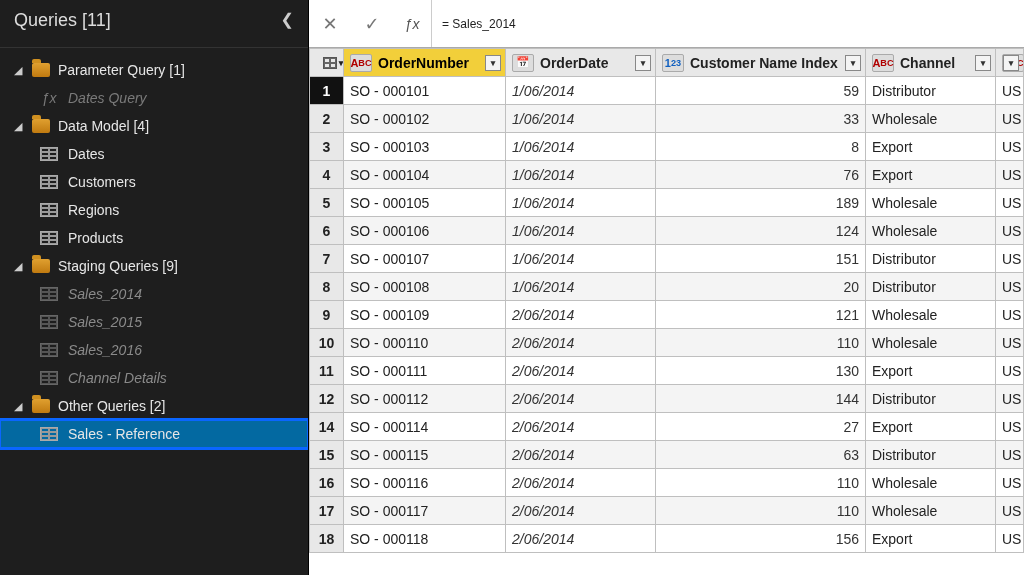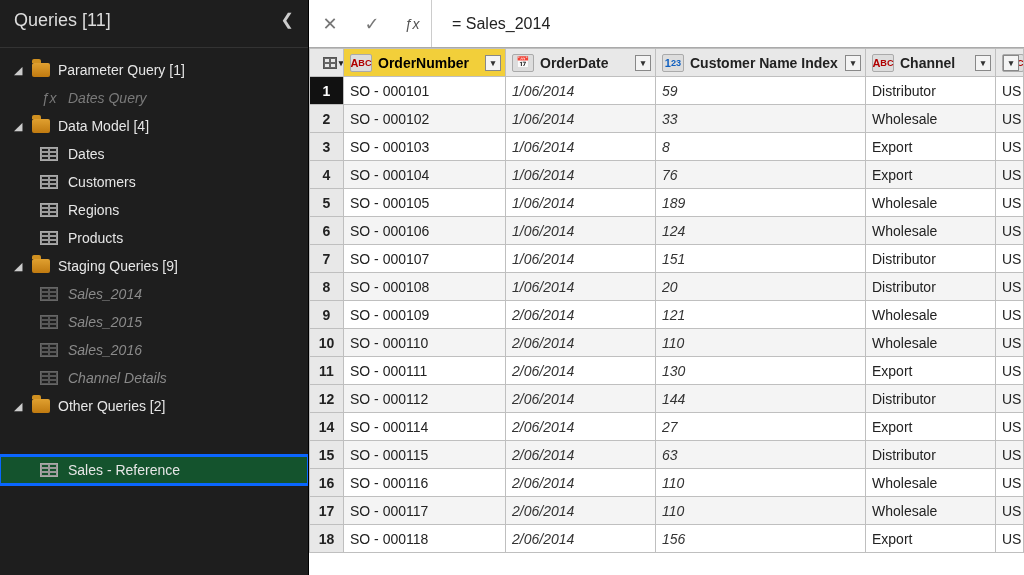--- a/index.html
+++ b/index.html
@@ -81,24 +81,23 @@
     width: 18px; height: 14px;
     border: 1px solid #aaa;
     display: grid;
     grid-template-columns: 1fr 1fr;
     grid-template-rows: 1fr 1fr 1fr;
   }
   .table-icon.dim-icon { border-color:#666; }
   .table-icon > div { border: 0.5px solid #999; }
   .table-icon.dim-icon > div { border-color:#555; }
   .tree-item.selected {
-    background: #14532d;
+    background: #0369a1;
     outline: 3px solid #0a66ff;
     outline-offset: -1px;
-    margin-top: 36px;
   }
   .tree-item.strike { text-decoration: line-through dashed; text-decoration-color:#666; }
   .chevron-left { font-size: 16px; color:#ccc; cursor:pointer; }
 
   
   .main {
     flex: 1;
     background: #fff;
     display: flex;
     flex-direction: column;
@@ -114,22 +113,22 @@
   .formula-bar .ctl {
     width: 42px;
     text-align: center;
     color: #777;
     font-size: 18px;
     cursor: pointer;
   }
   .formula-bar .fx { font-style: italic; color:#555; width:38px; text-align:center; }
   .formula-input {
     flex: 1;
-    padding: 0 20px;
-    font-size: 16px;
+    padding: 0 10px;
+    font-size: 12px;
     color: #222;
     border-left: 1px solid #ccc;
     height: 100%;
     display: flex;
     align-items: center;
   }
 
   .grid-wrap {
     flex: 1;
     overflow: hidden;
@@ -165,21 +164,21 @@
   .col-curr   { width: 28px; }
 
   .grid tbody td.rownum {
     background: #e8e8e8;
     text-align: center;
     font-weight: 600;
     color: #222;
   }
   .grid tbody tr.sel td.rownum { background:#111; color:#fff; }
   .grid tbody td.date { text-align: left; font-style: italic; color:#333; }
-  .grid tbody td.num  { font-style: italic; color:#333; }
+  .grid tbody td.num  { text-align: right; color:#333; }
   .grid tbody td.txt  { text-align: left; color:#222; }
   .grid tbody tr:nth-child(even) td:not(.rownum) { background: #f4f4f4; }
 
   .th-inner { display:flex; align-items:center; gap:6px; }
   .type-badge {
     display:inline-flex; align-items:center; justify-content:center;
     width:22px; height:18px; font-size:11px; font-weight:700;
     background:#ddd; border:1px solid #aaa; border-radius:2px;
   }
   .type-badge.abc { color:#b00000; }

